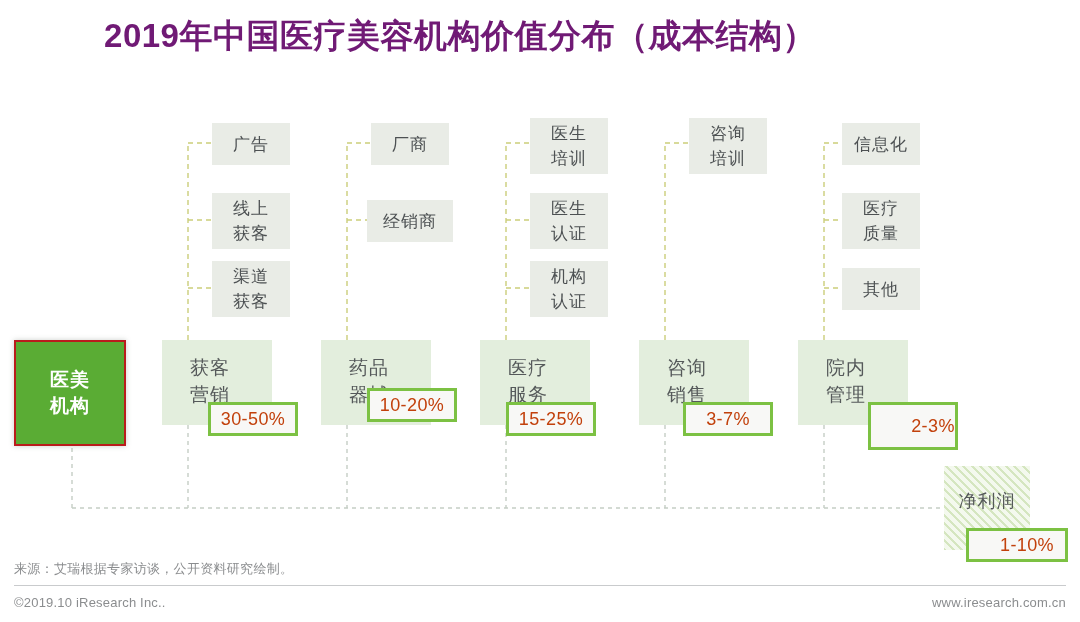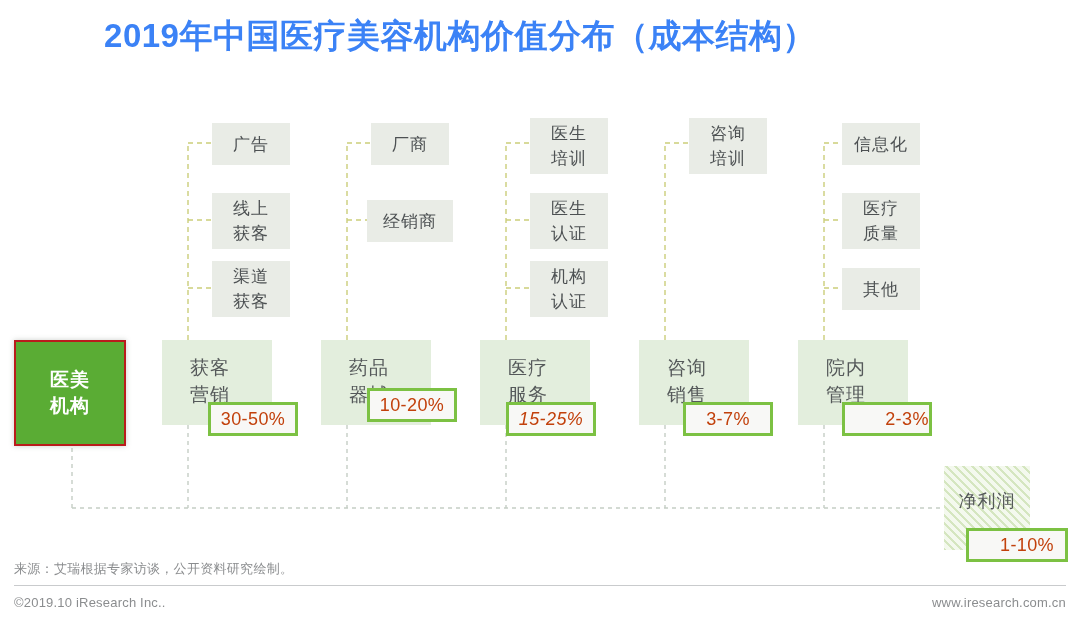--- a/index.html
+++ b/index.html
@@ -20,21 +20,21 @@
   }
 
   
   #title {
     position: absolute;
     left: 0; top: 12px;
     width: 920px;
     text-align: center;
     font-size: 33px;
     font-weight: bold;
-    color: #3b82f6;
+    color: #701a75;
     letter-spacing: 0.5px;
     line-height: 48px;
     white-space: nowrap;
   }
 
   
   #canvas {
     position: absolute;
     left: 0; top: 0;
     width: 1080px;
@@ -245,21 +245,21 @@
 认证</span>
     </div>
     <div class="sub-box" style="left:530px; top:261px; width:78px; height:56px; white-space:pre-line;">
       <span>机构
 认证</span>
     </div>
     <div class="cat-box" style="left:480px; top:340px; width:110px; height:85px;">
       <div>医疗</div>
       <div>服务</div>
     </div>
-    <div class="pct-badge" style="left:506px; top:402px; width:90px; height:34px;font-style:italic;">
+    <div class="pct-badge" style="left:506px; top:402px; width:90px; height:34px;">
       <span>15-25%</span>
     </div>
 
     <div class="sub-box" style="left:689px; top:118px; width:78px; height:56px; white-space:pre-line;">
       <span>咨询
 培训</span>
     </div>
     <div class="cat-box" style="left:639px; top:340px; width:110px; height:85px;">
       <div>咨询</div>
       <div>销售</div>
@@ -275,21 +275,21 @@
       <span>医疗
 质量</span>
     </div>
     <div class="sub-box" style="left:842px; top:268px; width:78px; height:42px;">
       <span>其他</span>
     </div>
     <div class="cat-box" style="left:798px; top:340px; width:110px; height:85px;">
       <div>院内</div>
       <div>管理</div>
     </div>
-    <div class="pct-badge" style="left:842px; top:402px; width:90px; height:34px;padding-left:40px;">
+    <div class="pct-badge" style="left:868px; top:402px; width:90px; height:48px;padding-left:40px;">
       <span>2-3%</span>
     </div>
 
     <div class="profit-node" style="left:944px; top:466px; width:86px; height:84px;">
       <span>净利润</span>
     </div>
     <div class="pct-badge" style="left:966px; top:528px; width:102px; height:34px;padding-left:20px;">
       <span>1-10%</span>
     </div>
 

